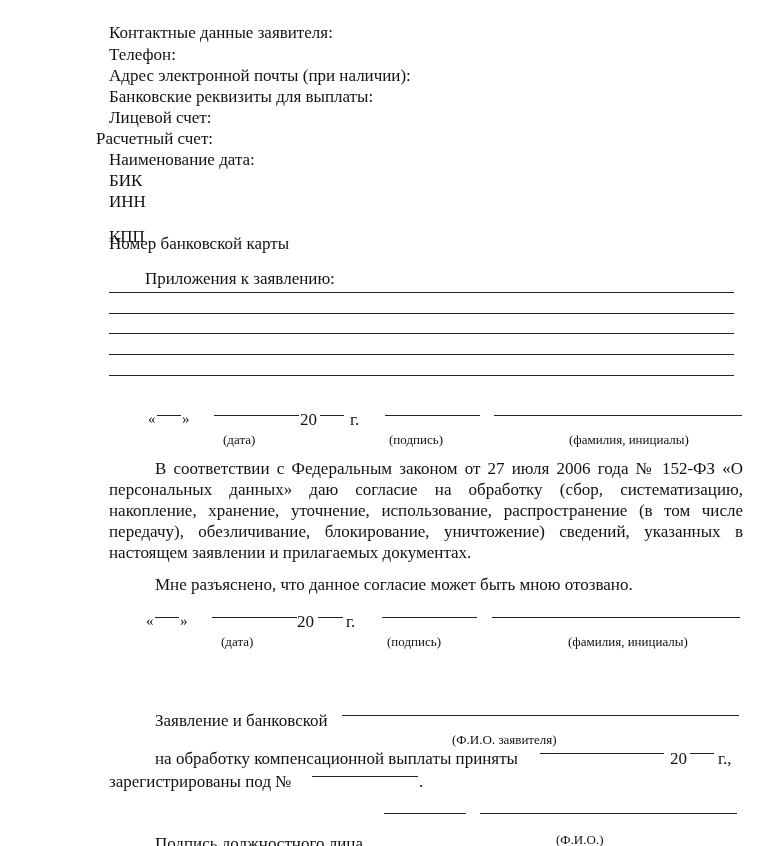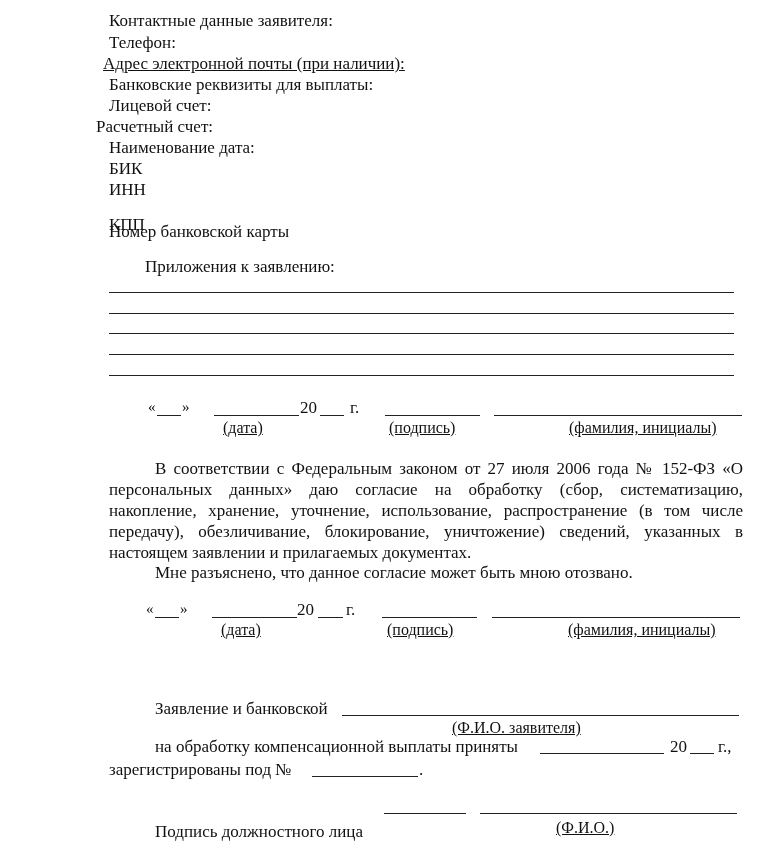--- a/index.html
+++ b/index.html
@@ -1,32 +1,32 @@
 <!DOCTYPE html>
 <html><head>
 <meta charset="utf-8">
 <style>
   html, body { margin: 0; padding: 0; background: #ffffff; }
   body { width: 770px; height: 846px; position: relative; overflow: hidden;
          font-family: "Liberation Serif", "DejaVu Serif", serif; color: #111; }
-  .abs { position: absolute; white-space: nowrap; }
+  .abs { position: absolute; white-space: nowrap; margin-top: 12px; }
   .txt { font-size: 17px; line-height: 20px; }
-  .small { font-size: 16px; line-height: 15px; text-decoration: underline; }
+  .small { font-size: 13px; line-height: 15px; }
   .hline { position: absolute; height: 0; border-top: 1px solid #222; }
   .para { position: absolute; left: 109px; width: 634px; font-size: 17px; line-height: 21px;
           text-align: justify; font-family: "Liberation Serif", serif; }
   .para .ind { display: inline-block; width: 46px; }
 </style>
 </head>
 <body>
 
 <div>
   <div class="abs txt" style="left:109px;top:11px;">Контактные данные заявителя:</div>
   <div class="abs txt" style="left:109px;top:33px;">Телефон:</div>
-  <div class="abs txt" style="left:103px;top:54px;text-decoration:underline;">Адрес электронной почты (при наличии):</div>
+  <div class="abs txt" style="left:109px;top:54px;">Адрес электронной почты (при наличии):</div>
   <div class="abs txt" style="left:109px;top:75px;">Банковские реквизиты для выплаты:</div>
   <div class="abs txt" style="left:109px;top:96px;">Лицевой счет:</div>
   <div class="abs txt" style="left:96px;top:117px;">Расчетный счет:</div>
   <div class="abs txt" style="left:109px;top:138px;">Наименование дата:</div>
   <div class="abs txt" style="left:109px;top:159px;">БИК</div>
   <div class="abs txt" style="left:109px;top:180px;">ИНН</div>
   <div class="abs txt" style="left:109px;top:215px;">КПП</div>
   <div class="abs txt" style="left:109px;top:222px;">Номер банковской карты</div>
 </div>
 

